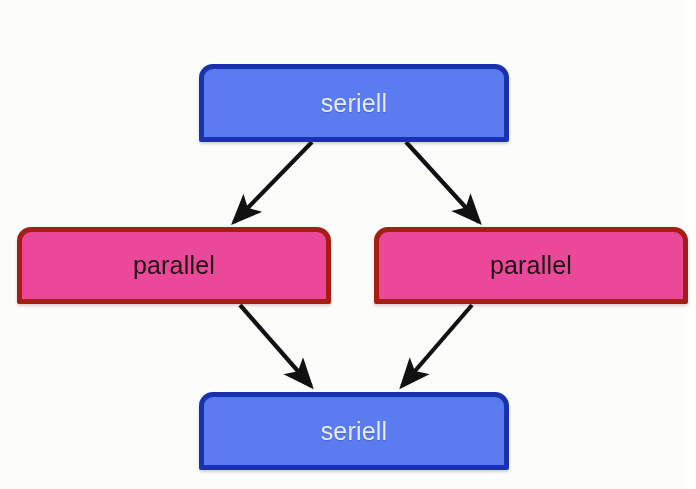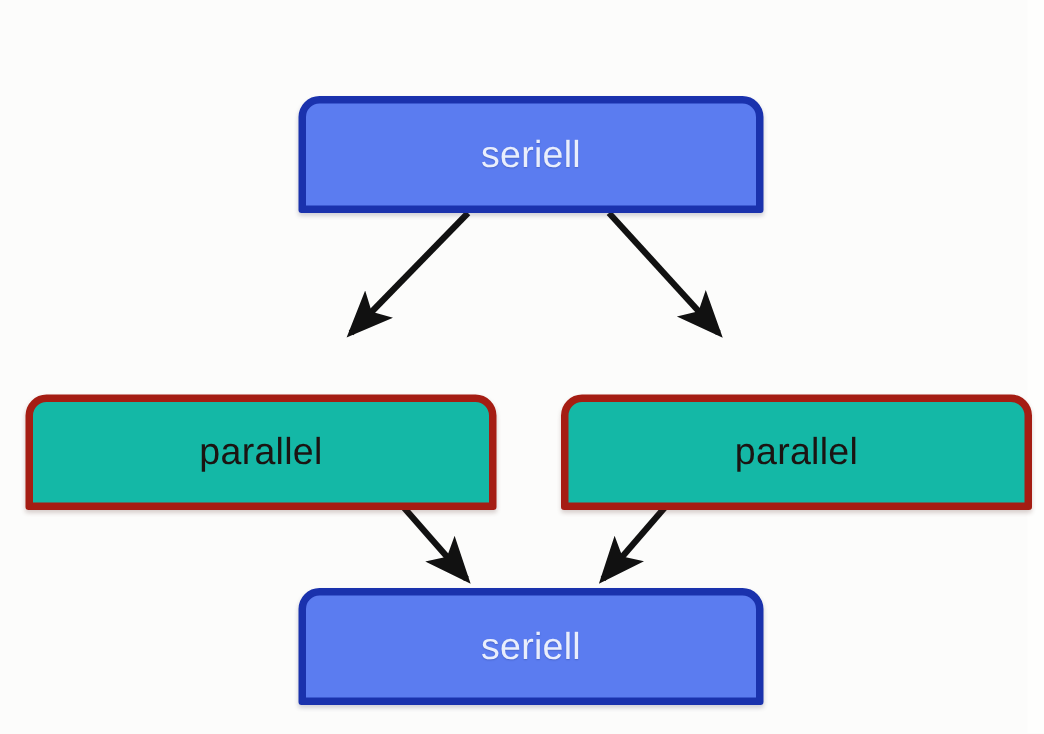--- a/index.html
+++ b/index.html
@@ -56,25 +56,24 @@
     background: #5b7cf0;
     border-color: #1a32ad;
     border-width: 5px;
     box-shadow: 0 2px 3px rgba(60,60,90,0.22);
   }
   .node-serial .node-label {
     color: #e9eefc;
     text-shadow: 0 1px 1px rgba(20,30,90,0.25);
   }
   .node-parallel {
-    background: #14b8a6;
+    background: #ec4899;
     border-color: #a51d13;
     border-width: 5px;
     box-shadow: 0 2px 3px rgba(90,50,45,0.22);
-    margin-top: 36px;
   }
   .node-parallel .node-label {
     color: #1b1412;
   }
   #node-serial-top    { left: 199px; top: 64px;  width: 310px; height: 78px; }
   #node-parallel-left { left: 17px;  top: 227px; width: 314px; height: 77px; }
   #node-parallel-right{ left: 374px; top: 227px; width: 314px; height: 77px; }
   #node-serial-bottom { left: 199px; top: 392px; width: 310px; height: 78px; }
 </style>
 </head>

